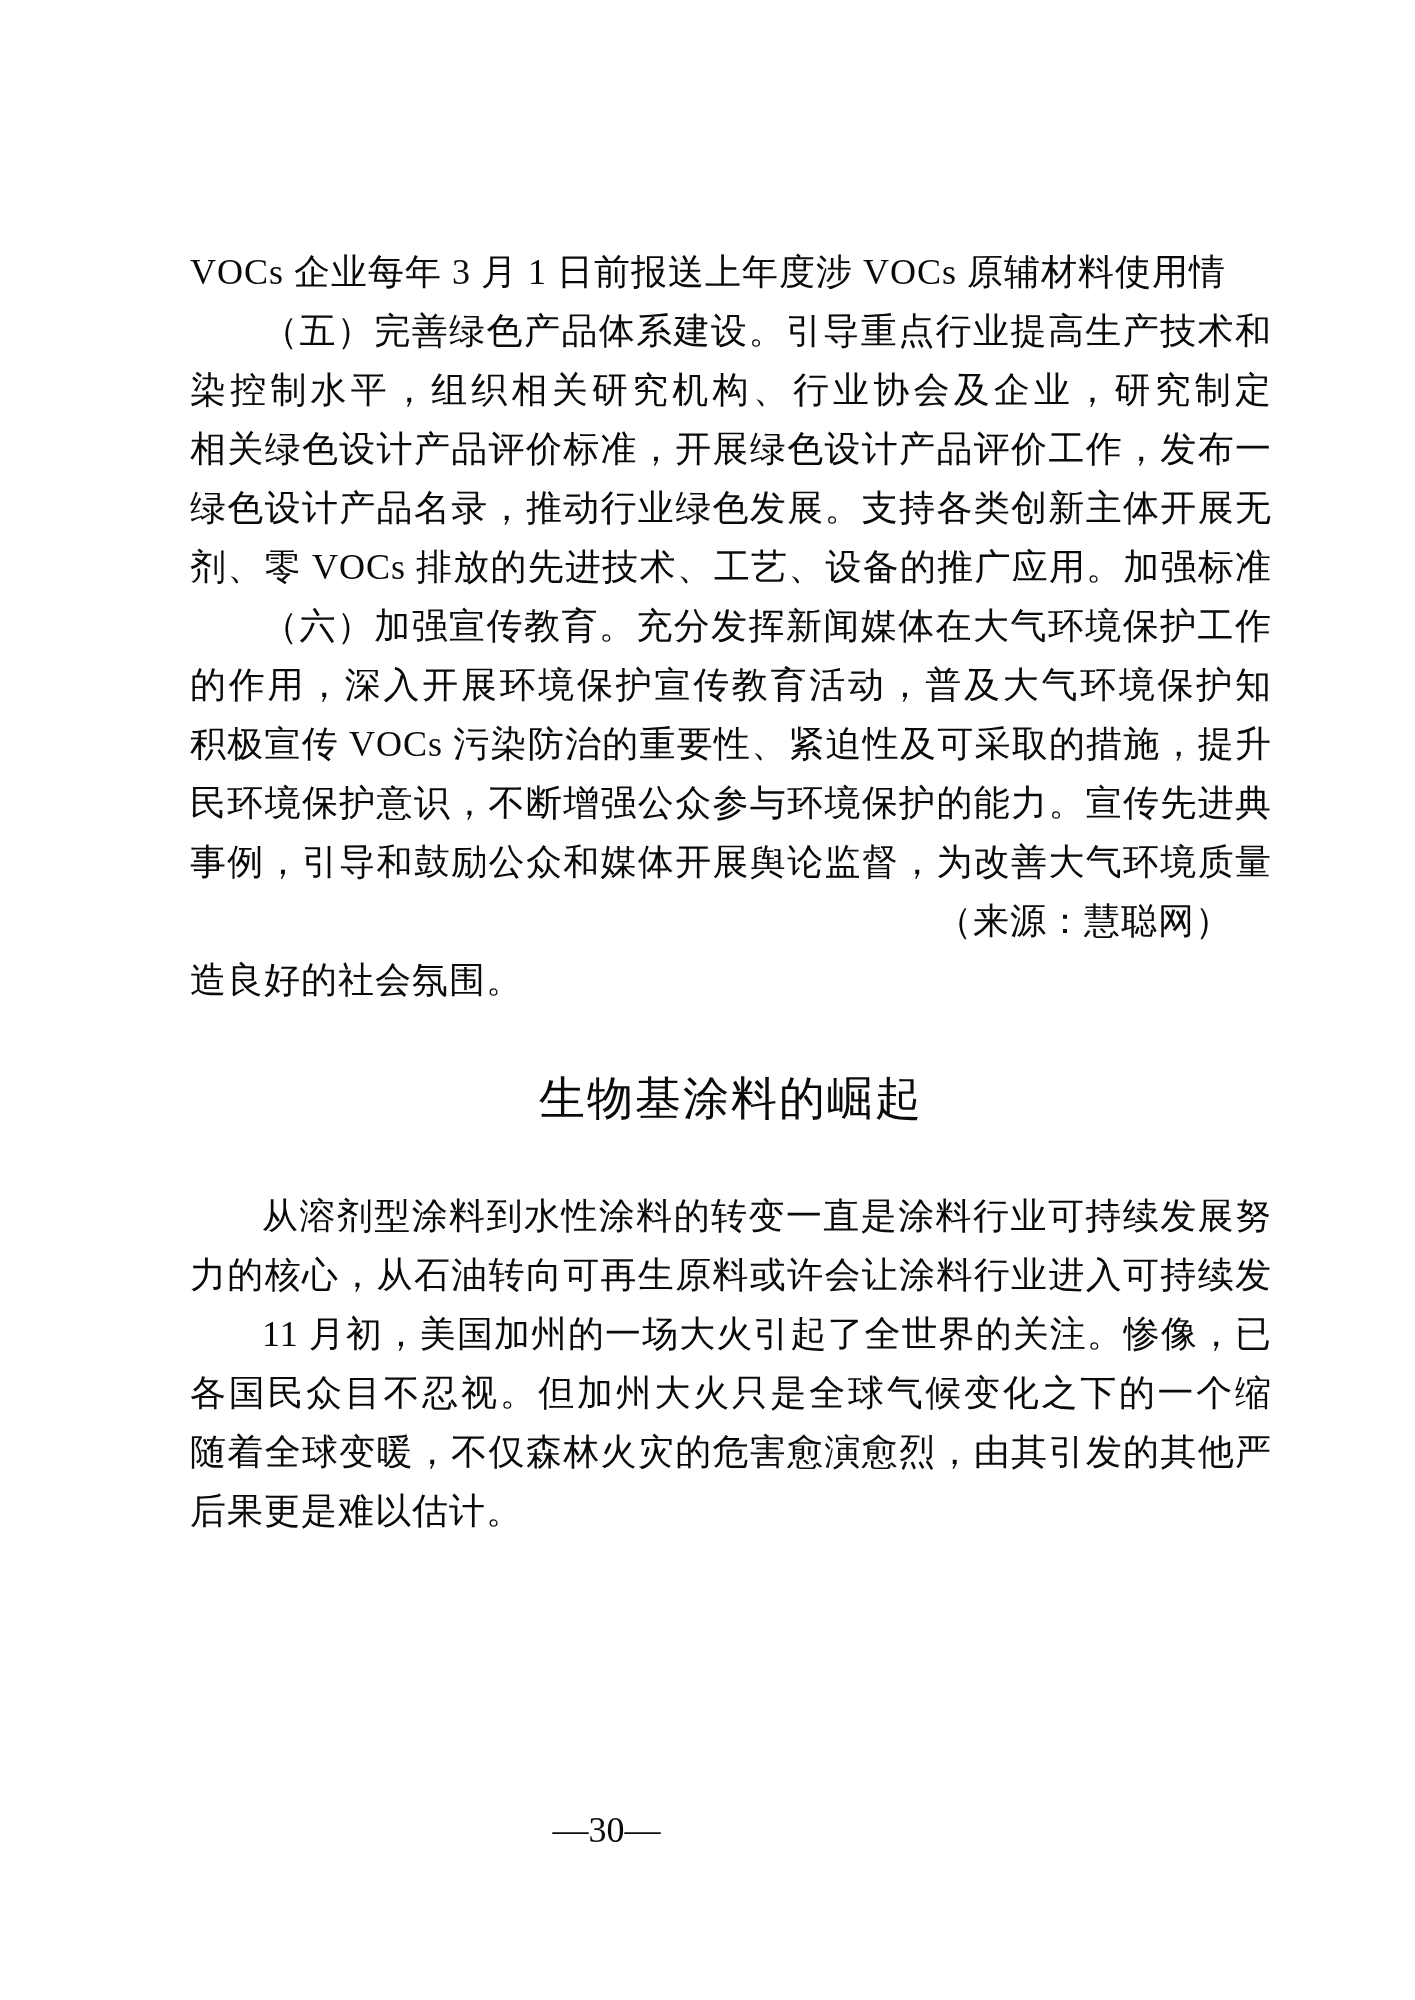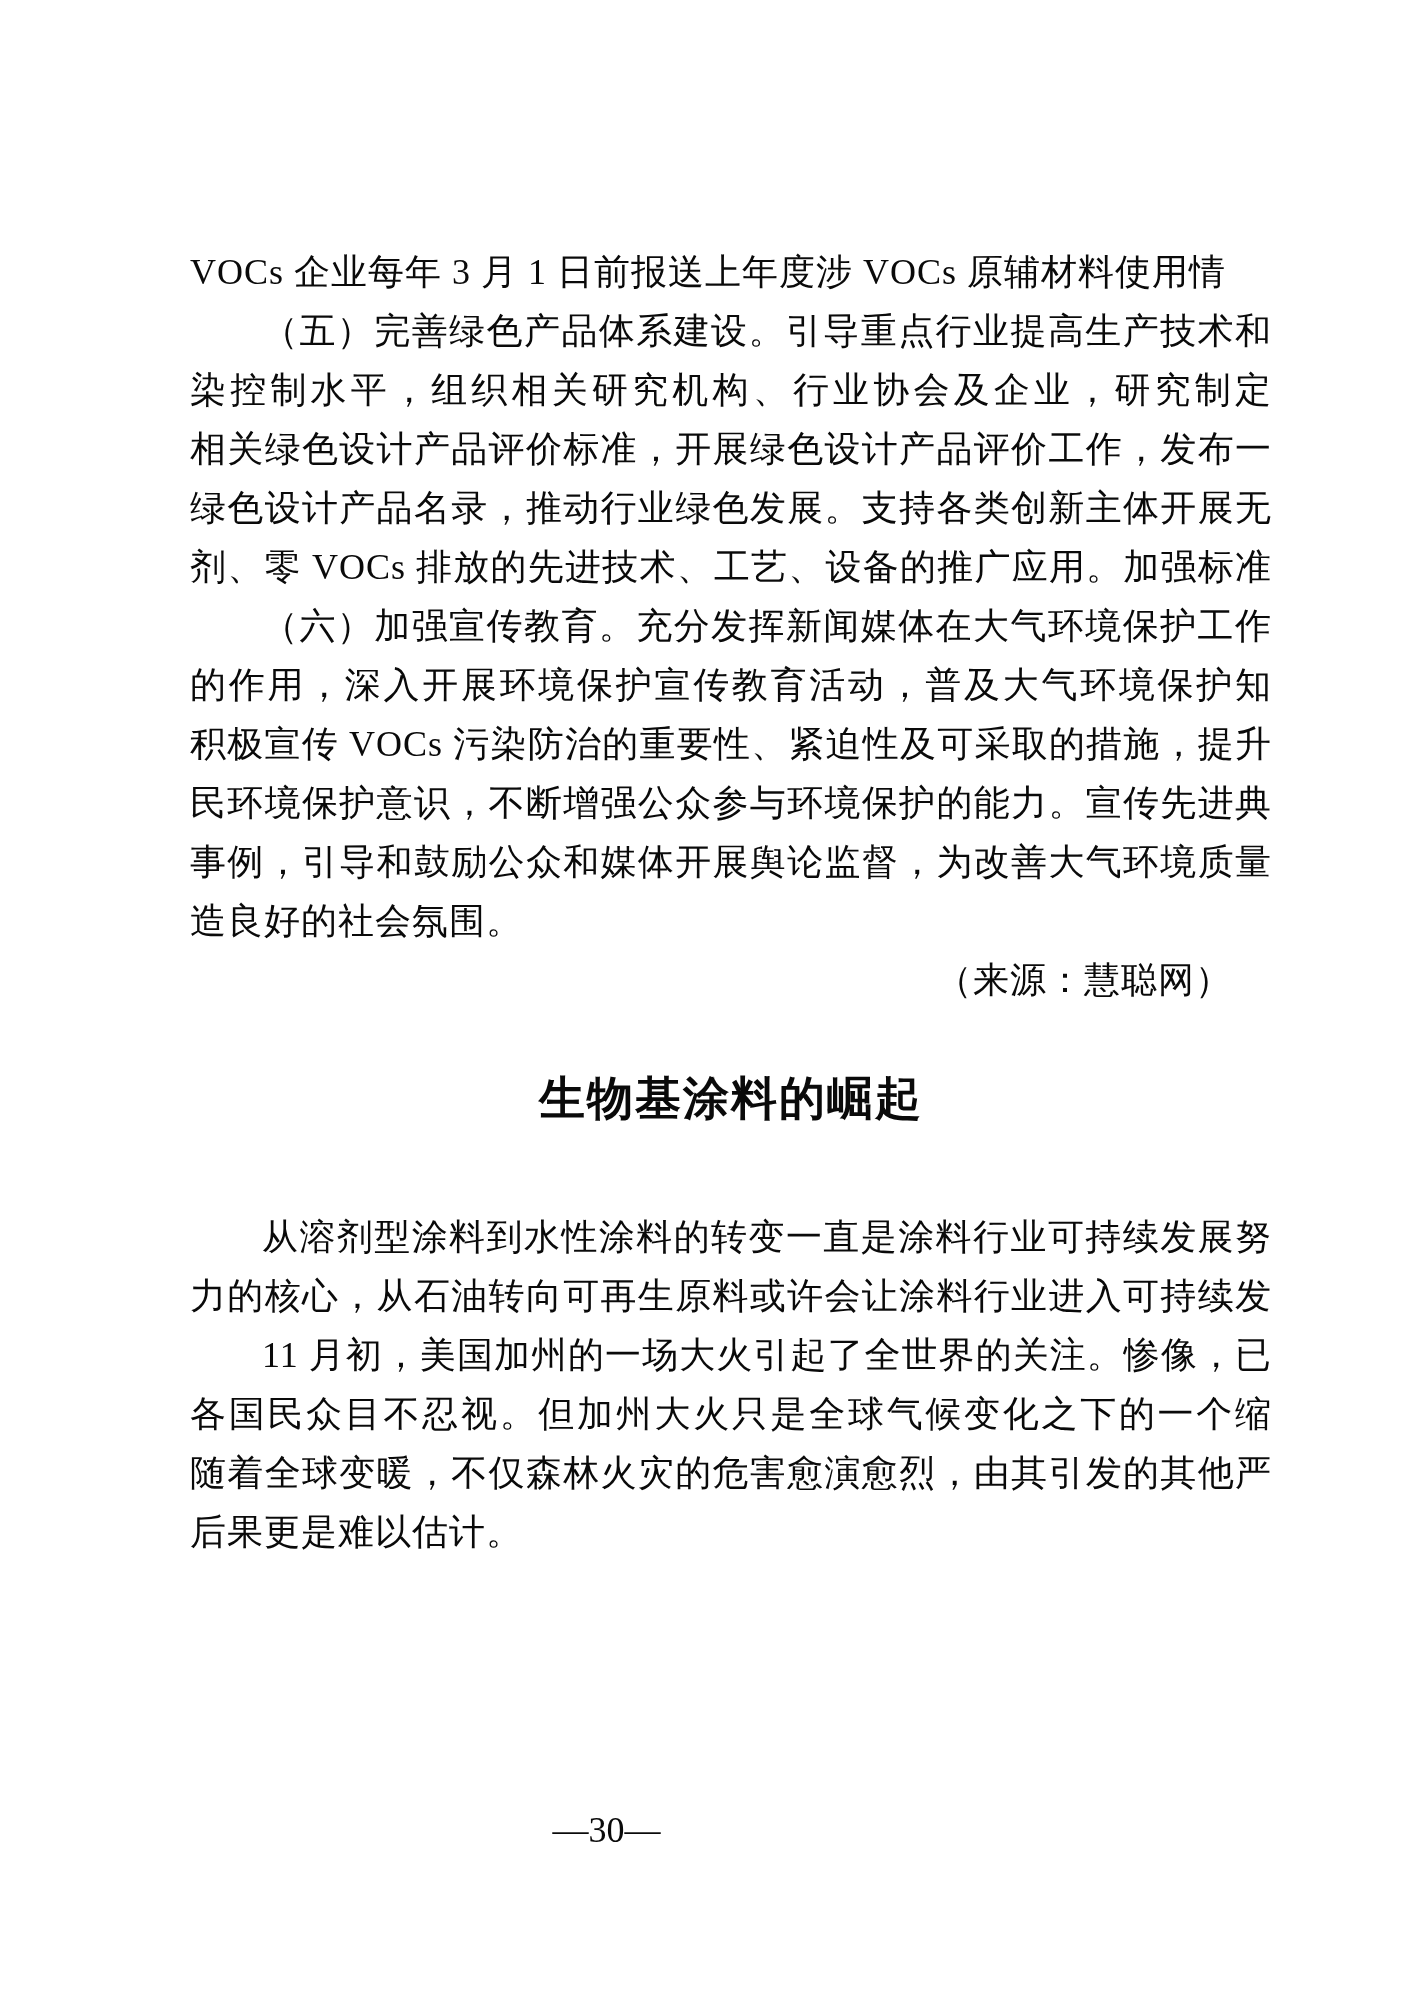--- a/index.html
+++ b/index.html
@@ -39,25 +39,25 @@
     text-align-last: left;
   }
   .line.src {
     text-align: right;
     text-align-last: right;
     padding-right: 40px;
   }
   .article-title {
     height: 59px;
     margin-top: 59px;
-    margin-bottom: 80px;
+    margin-bottom: 59px;
     text-align: right;
     text-align-last: center;
     font-size: 46px;
-    font-weight: bold;
+    font-weight: normal;
     letter-spacing: 2px;
   }
   .page-number {
     position: absolute;
     left: 0;
     top: 1800px;
     width: 1213px;
     height: 60px;
     line-height: 60px;
     text-align: center;
@@ -77,22 +77,22 @@
       <div class="line indent">（五）完善绿色产品体系建设。引导重点行业提高生产技术和污</div>
       <div class="line">染控制水平，组织相关研究机构、行业协会及企业，研究制定 VOCs</div>
       <div class="line">相关绿色设计产品评价标准，开展绿色设计产品评价工作，发布一批</div>
       <div class="line">绿色设计产品名录，推动行业绿色发展。支持各类创新主体开展无溶</div>
       <div class="line">剂、零 VOCs 排放的先进技术、工艺、设备的推广应用。加强标准宣</div>
       <div class="line indent">（六）加强宣传教育。充分发挥新闻媒体在大气环境保护工作中</div>
       <div class="line">的作用，深入开展环境保护宣传教育活动，普及大气环境保护知识，</div>
       <div class="line">积极宣传 VOCs 污染防治的重要性、紧迫性及可采取的措施，提升全</div>
       <div class="line">民环境保护意识，不断增强公众参与环境保护的能力。宣传先进典型</div>
       <div class="line">事例，引导和鼓励公众和媒体开展舆论监督，为改善大气环境质量营</div>
+      <div class="line src">（来源：慧聪网）</div>
       <div class="line end">造良好的社会氛围。</div>
-      <div class="line src">（来源：慧聪网）</div>
     </div>
 
     <div>
       <div class="article-title">生物基涂料的崛起</div>
       <div class="line indent">从溶剂型涂料到水性涂料的转变一直是涂料行业可持续发展努</div>
       <div class="line">力的核心，从石油转向可再生原料或许会让涂料行业进入可持续发展</div>
       <div class="line indent">11 月初，美国加州的一场大火引起了全世界的关注。惨像，已使</div>
       <div class="line">各国民众目不忍视。但加州大火只是全球气候变化之下的一个缩影。</div>
       <div class="line">随着全球变暖，不仅森林火灾的危害愈演愈烈，由其引发的其他严重</div>
       <div class="line end">后果更是难以估计。</div>

